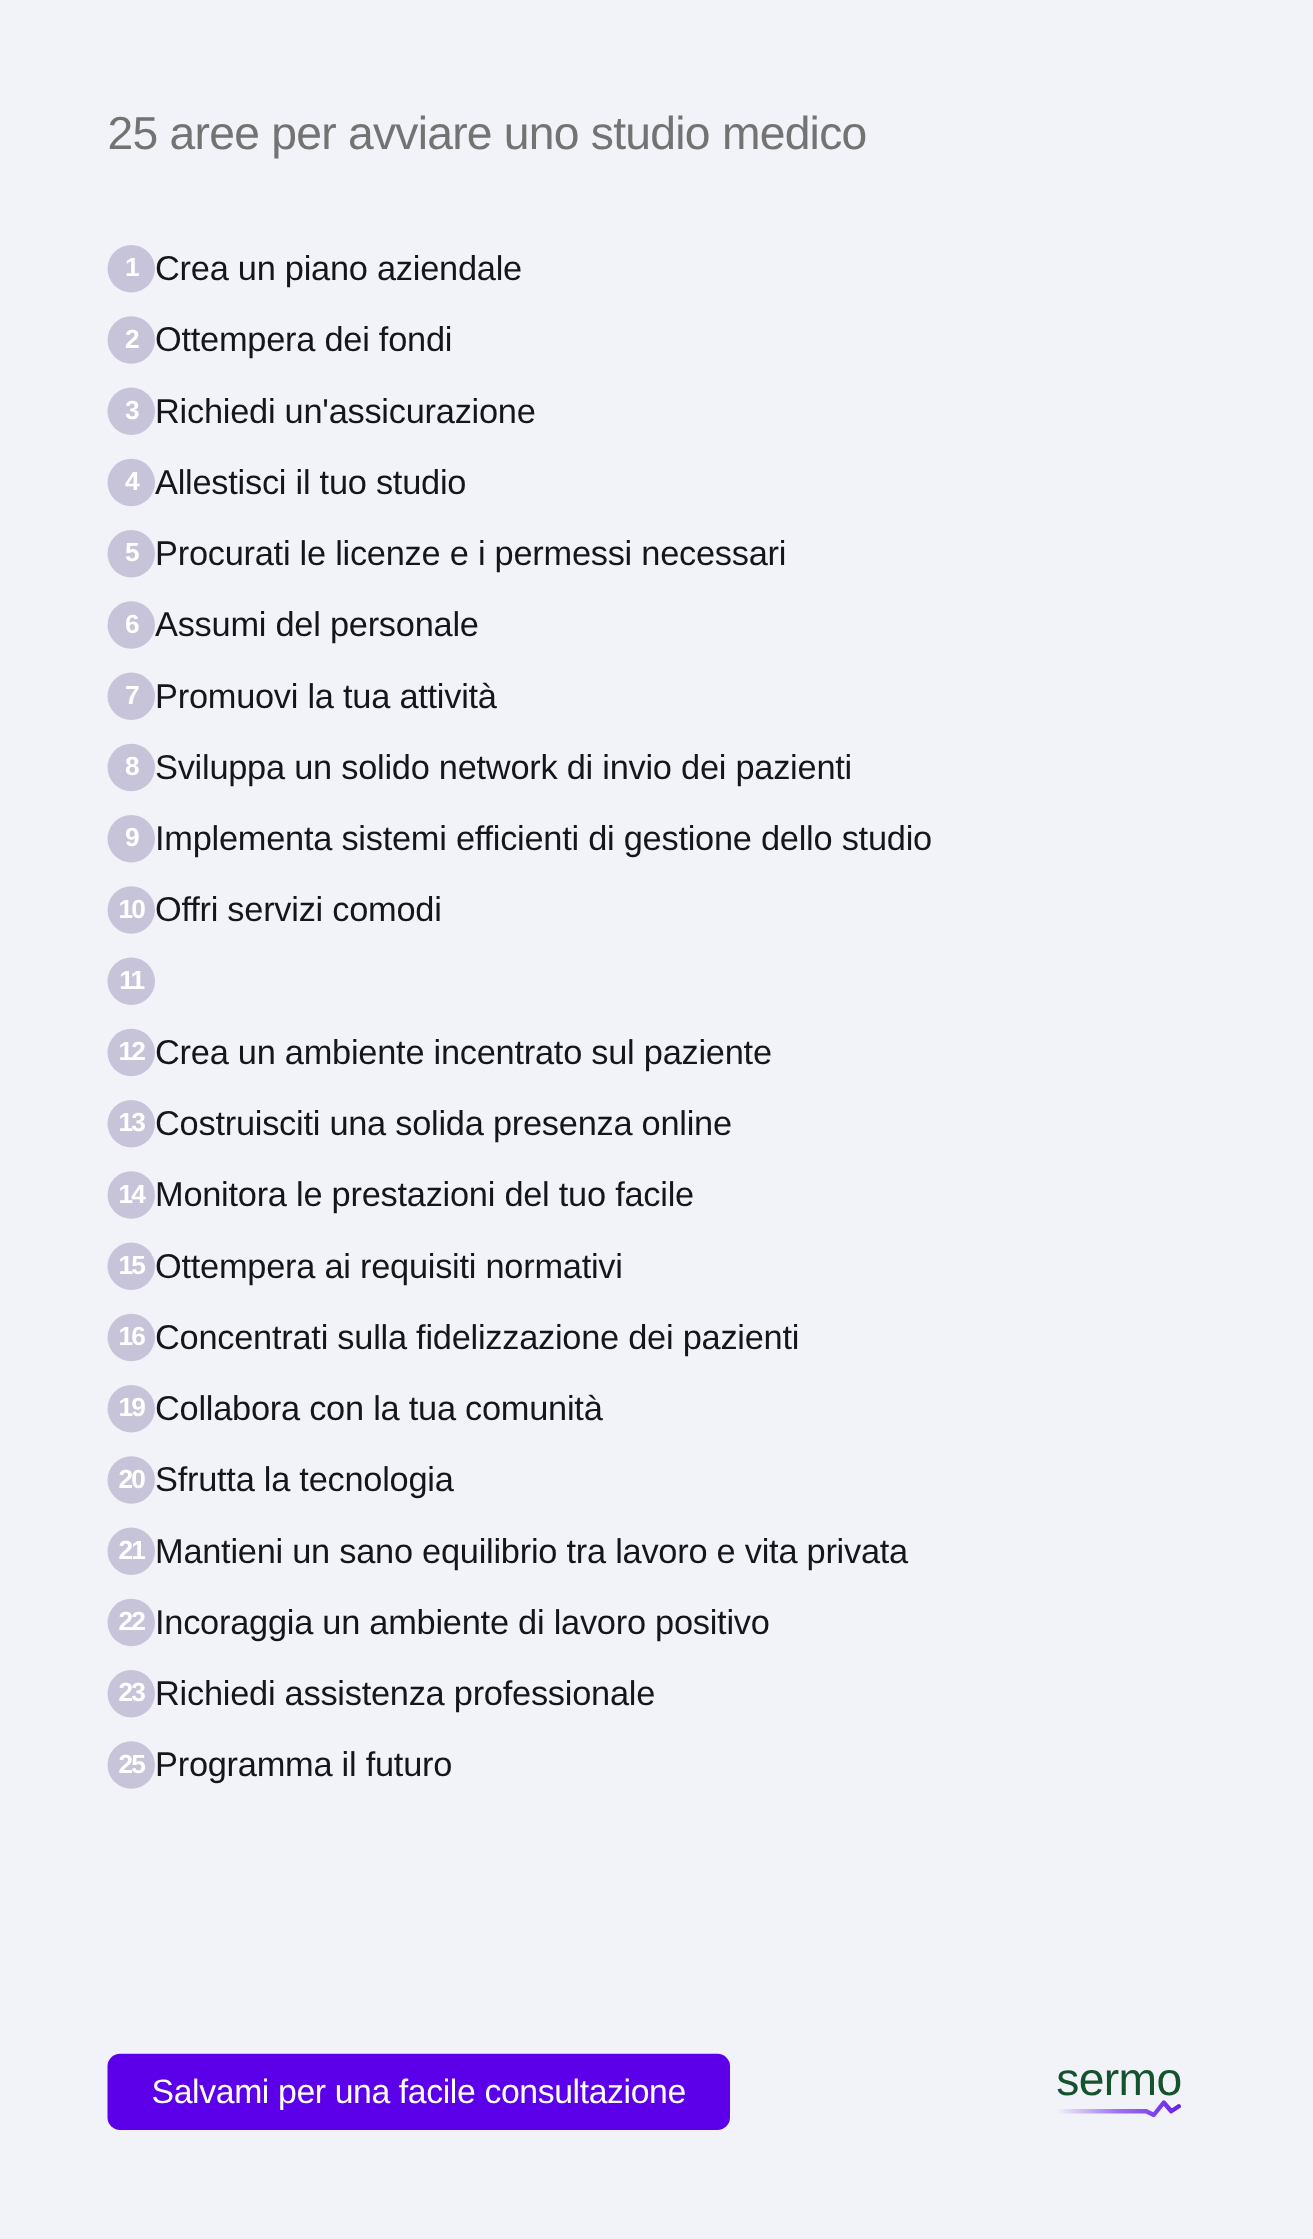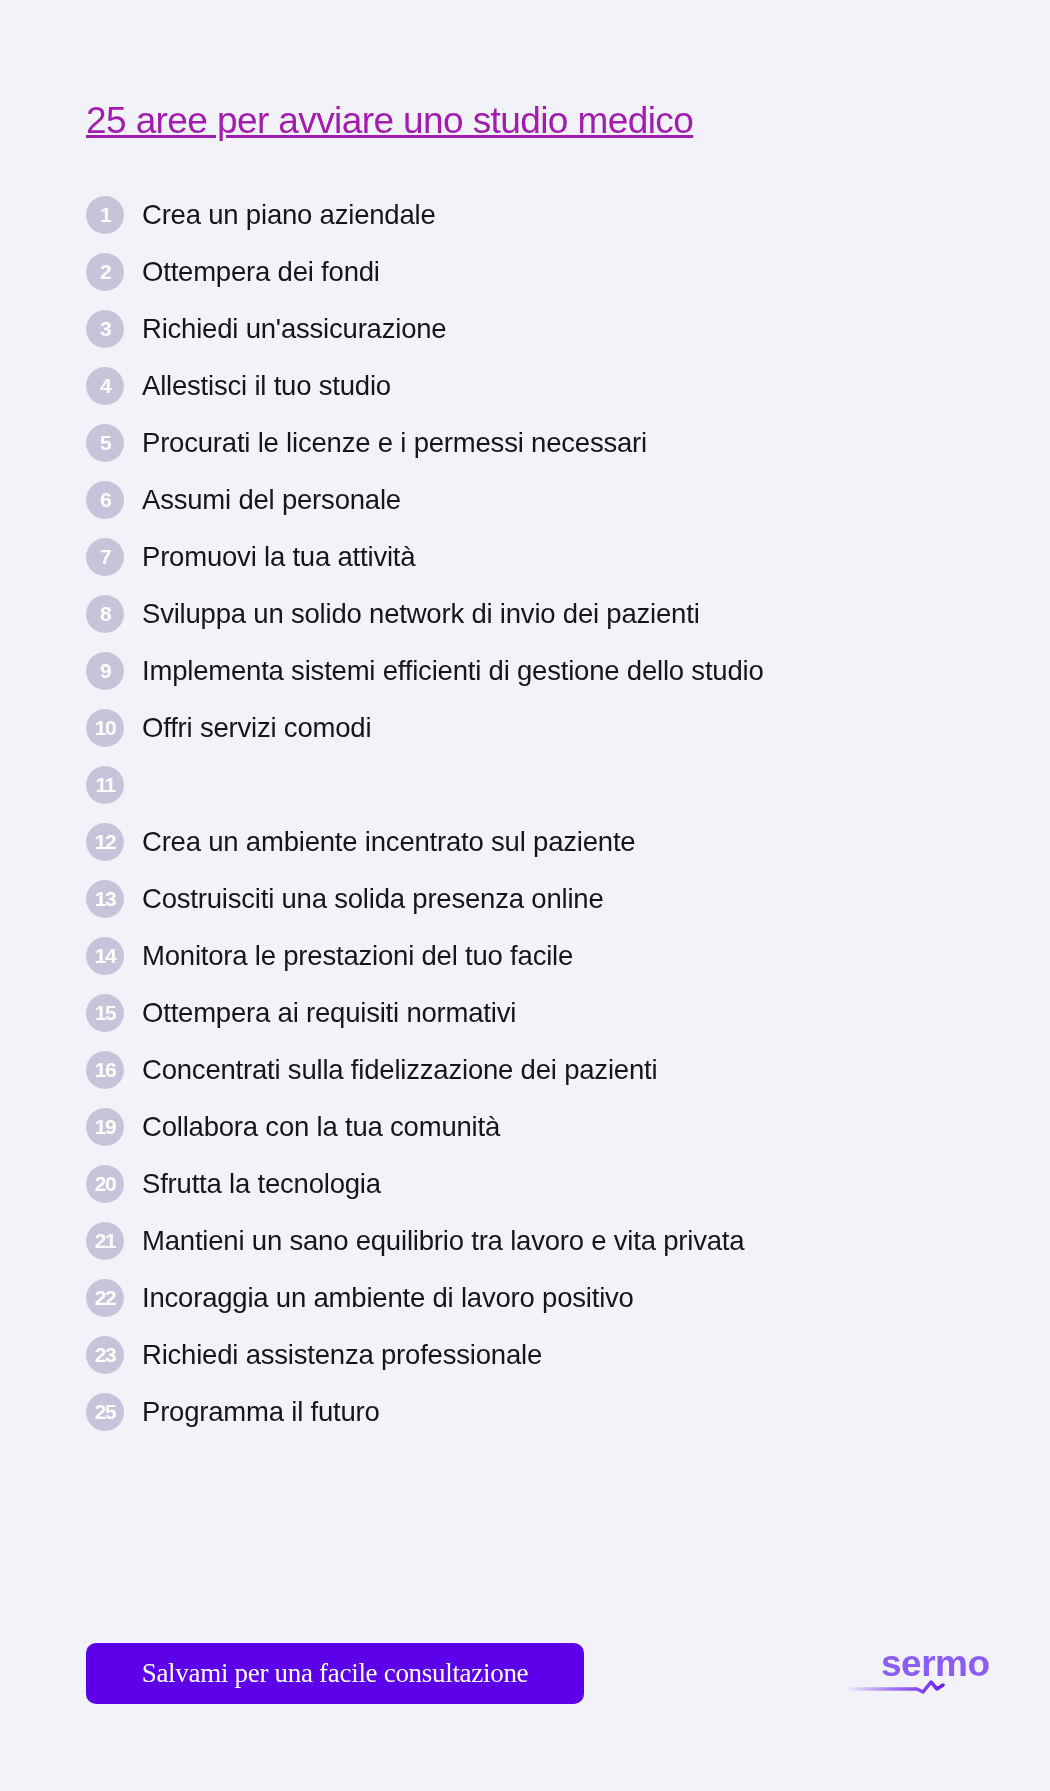--- a/index.html
+++ b/index.html
@@ -5,61 +5,60 @@
   html, body { margin: 0; padding: 0; }
   body {
     width: 1050px; height: 1791px;
     background: #f2f3f8;
     font-family: "Liberation Sans", sans-serif;
     color: #111118;
     position: relative;
     overflow: hidden;
   }
   .title {
-    position: absolute; left: 86px; top: 100px;
+    position: absolute; left: 86px; top: 86px;
     font-size: 37px; font-weight: 500; letter-spacing: -0.6px;
-    color: #a21caf; margin: 0; text-decoration: underline;
+    color: #737373; margin: 0;
   }
   .list {
     position: absolute; left: 86px; top: 186px;
     list-style: none; margin: 0; padding: 0;
   }
   .item {
     display: flex; align-items: center;
     height: 57px;
   }
   .num {
     width: 38px; height: 38px; border-radius: 50%;
     background: #c7c4da; color: #ffffff;
     display: flex; align-items: center; justify-content: center;
     font-size: 21px; font-weight: 700; letter-spacing: -1.5px;
     flex: 0 0 38px;
   }
   .label {
-    margin-left: 18px;
     font-size: 27.5px; color: #15151c; letter-spacing: -0.2px;
     white-space: nowrap;
   }
   .cta {
     position: absolute; left: 86px; top: 1643px;
     width: 498px; height: 61px;
     background: #5b00e8; color: #ffffff;
     border: none; border-radius: 10px;
-    font-family: Liberation Serif, serif;
+    font-family: Liberation Sans, sans-serif;
     font-size: 27px; letter-spacing: -0.3px;
     display: flex; align-items: center; justify-content: center;
     cursor: pointer; padding: 0;
   }
   .logo {
     position: absolute; left: 845px; top: 1644px;
     width: 120px; height: 50px;
   }
   .logo-text {
-    font-size: 37px; font-weight: 700; color: #8b5cf6;
-    letter-spacing: -0.5px; line-height: 40px; margin-left: 36px;
+    font-size: 37px; font-weight: 400; color: #14532d;
+    letter-spacing: -0.5px; line-height: 40px;
   }
   .logo-wave { position: absolute; left: 0; top: 36px; }
 </style>
 </head>
 <body>
 
 <h1 class="title">25 aree per avviare uno studio medico</h1>
 
 <ol class="list" id="list">
     <li class="item">

